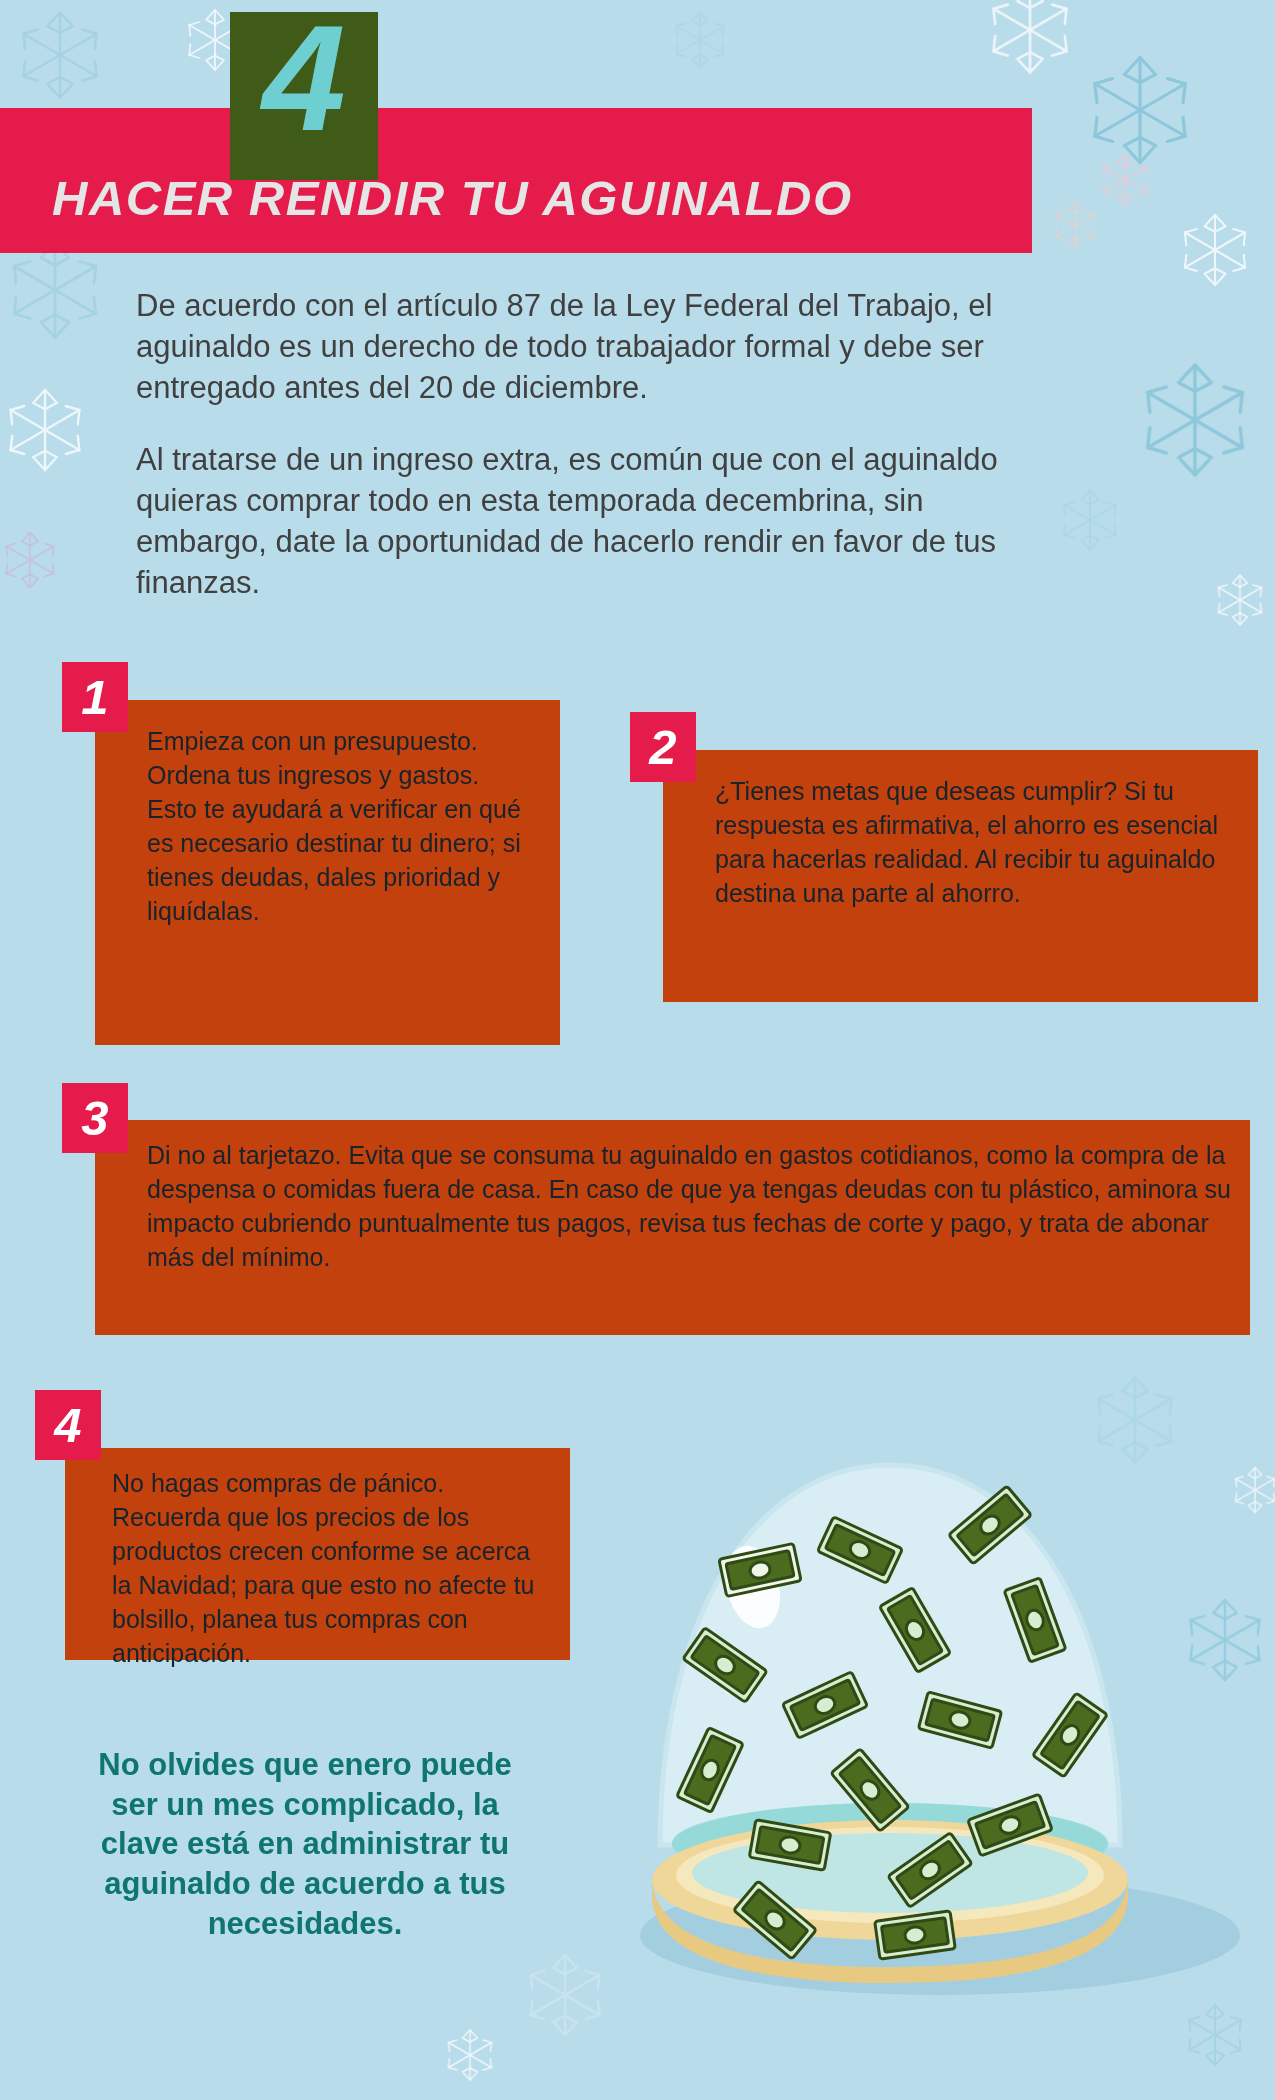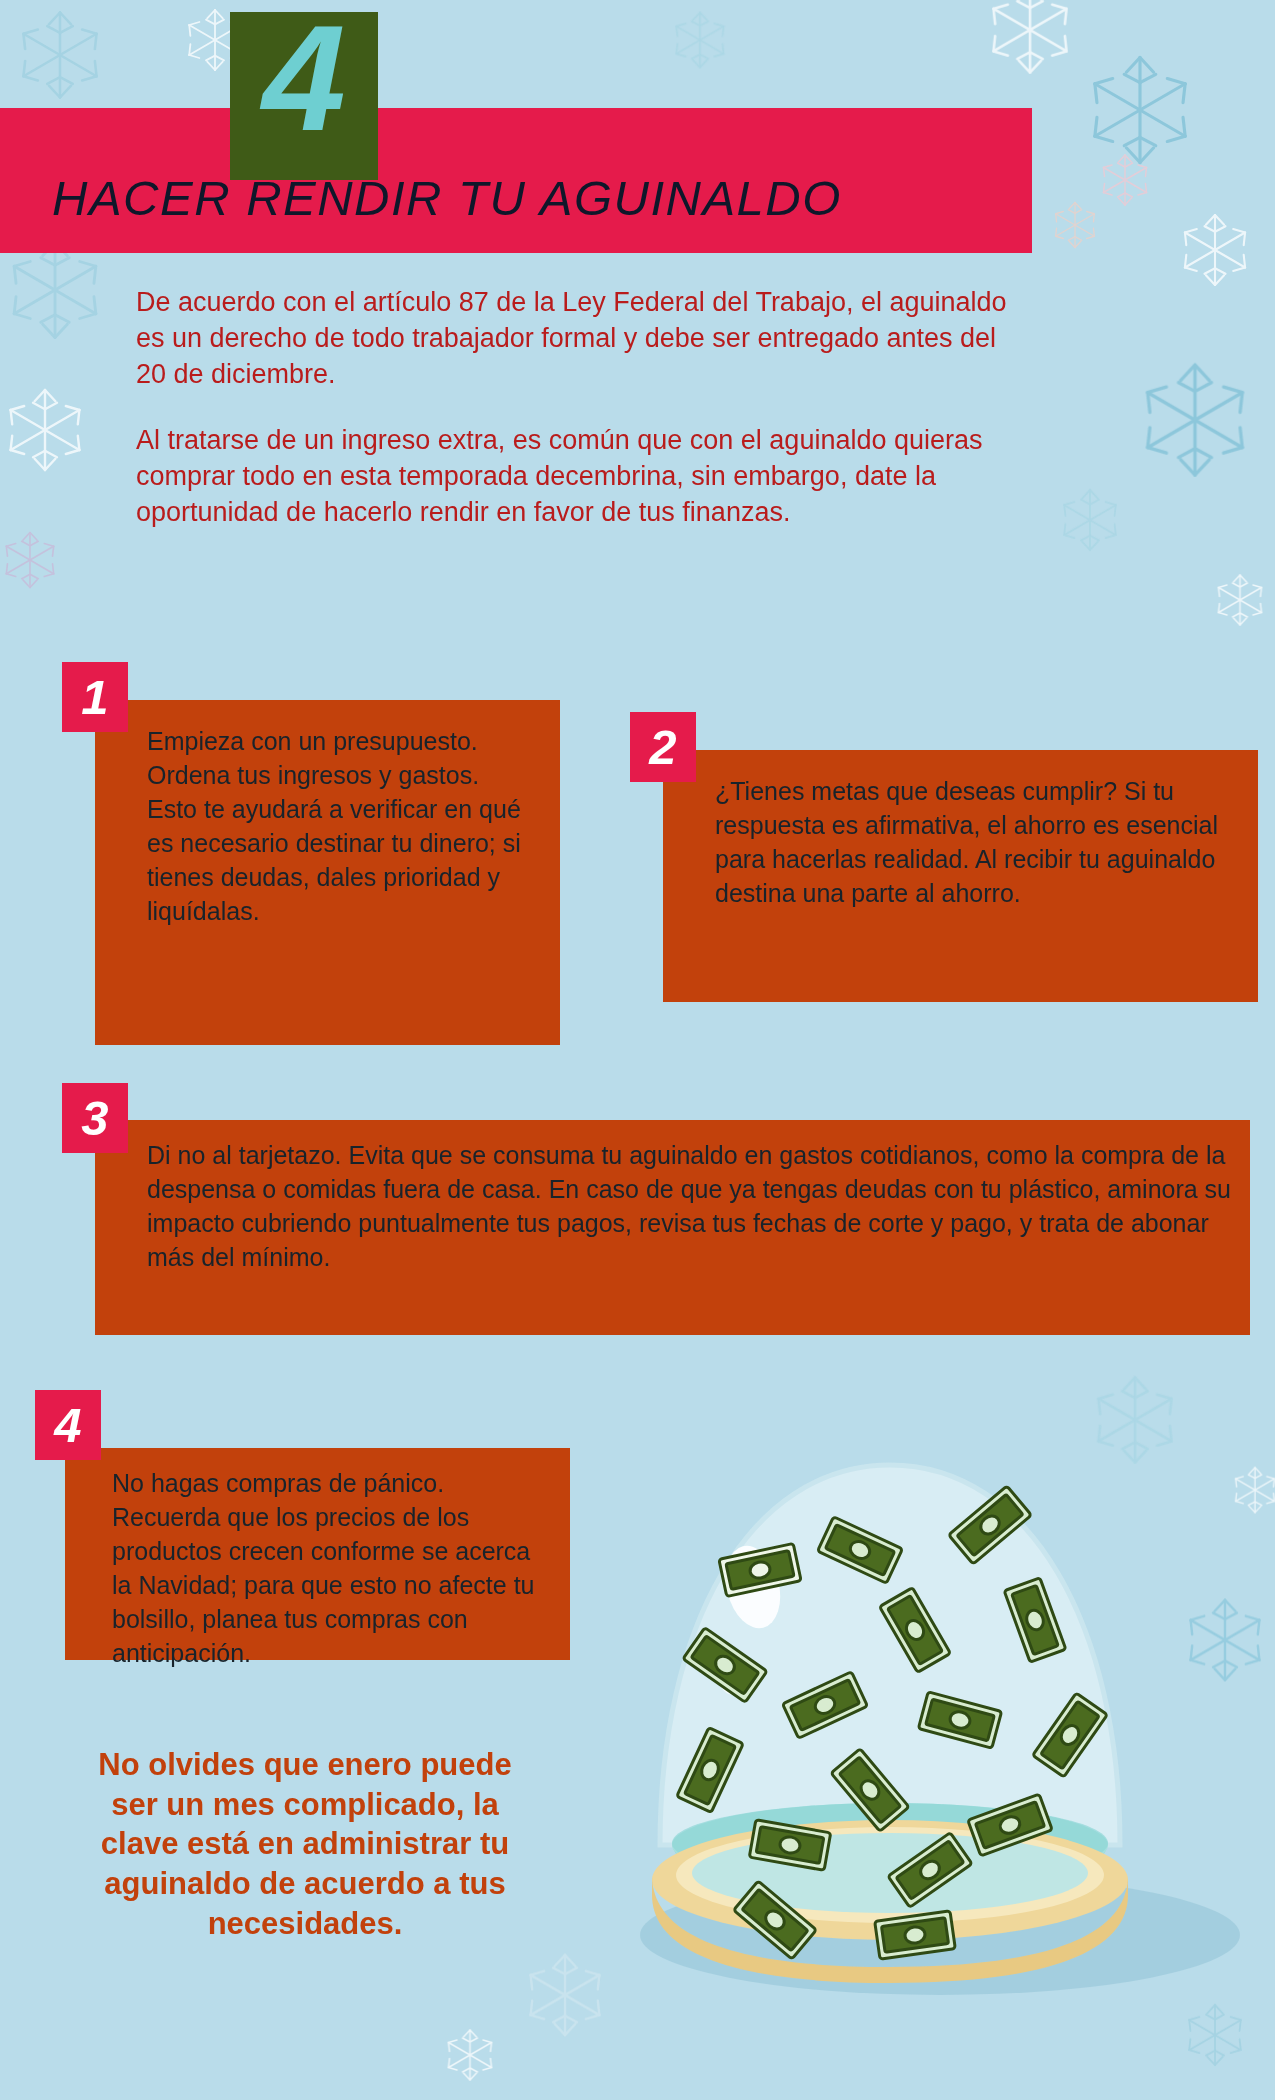--- a/index.html
+++ b/index.html
@@ -39,22 +39,22 @@
     letter-spacing: 3px;
     color: #ffffff;
     font-weight: 400;
   }
   .header-line2 {
     position: absolute;
     left: 52px;
     top: 62px;
     font-size: 49px;
     letter-spacing: 1.5px;
-    color: #0f172a;
-    font-weight: 400;
+    color: #e5e5e5;
+    font-weight: 700;
     font-style: italic;
   }
   .big-four {
     position: absolute;
     left: 230px;
     top: 12px;
     width: 148px;
     height: 168px;
     background: #3f5b17;
     z-index: 4;
@@ -74,23 +74,23 @@
   
   .intro {
     position: absolute;
     left: 136px;
     top: 285px;
     width: 880px;
     z-index: 2;
   }
   .intro p {
     margin: 0 0 30px 0;
-    font-size: 27px;
+    font-size: 31px;
     line-height: 1.33;
-    color: #b91c1c;
+    color: #404040;
   }
 
   
   .badge {
     position: absolute;
     background: #e51b4b;
     color: #fff;
     font-weight: 700;
     font-style: italic;
     text-align: center;
@@ -127,21 +127,21 @@
   
   .closing {
     position: absolute;
     left: 80px;
     top: 1745px;
     width: 450px;
     text-align: center;
     font-size: 31px;
     line-height: 1.28;
     font-weight: 700;
-    color: #c2410c;
+    color: #0f766e;
     z-index: 3;
   }
 
   
   .illus {
     position: absolute;
     left: 560px;
     top: 1375px;
     width: 700px;
     height: 700px;

